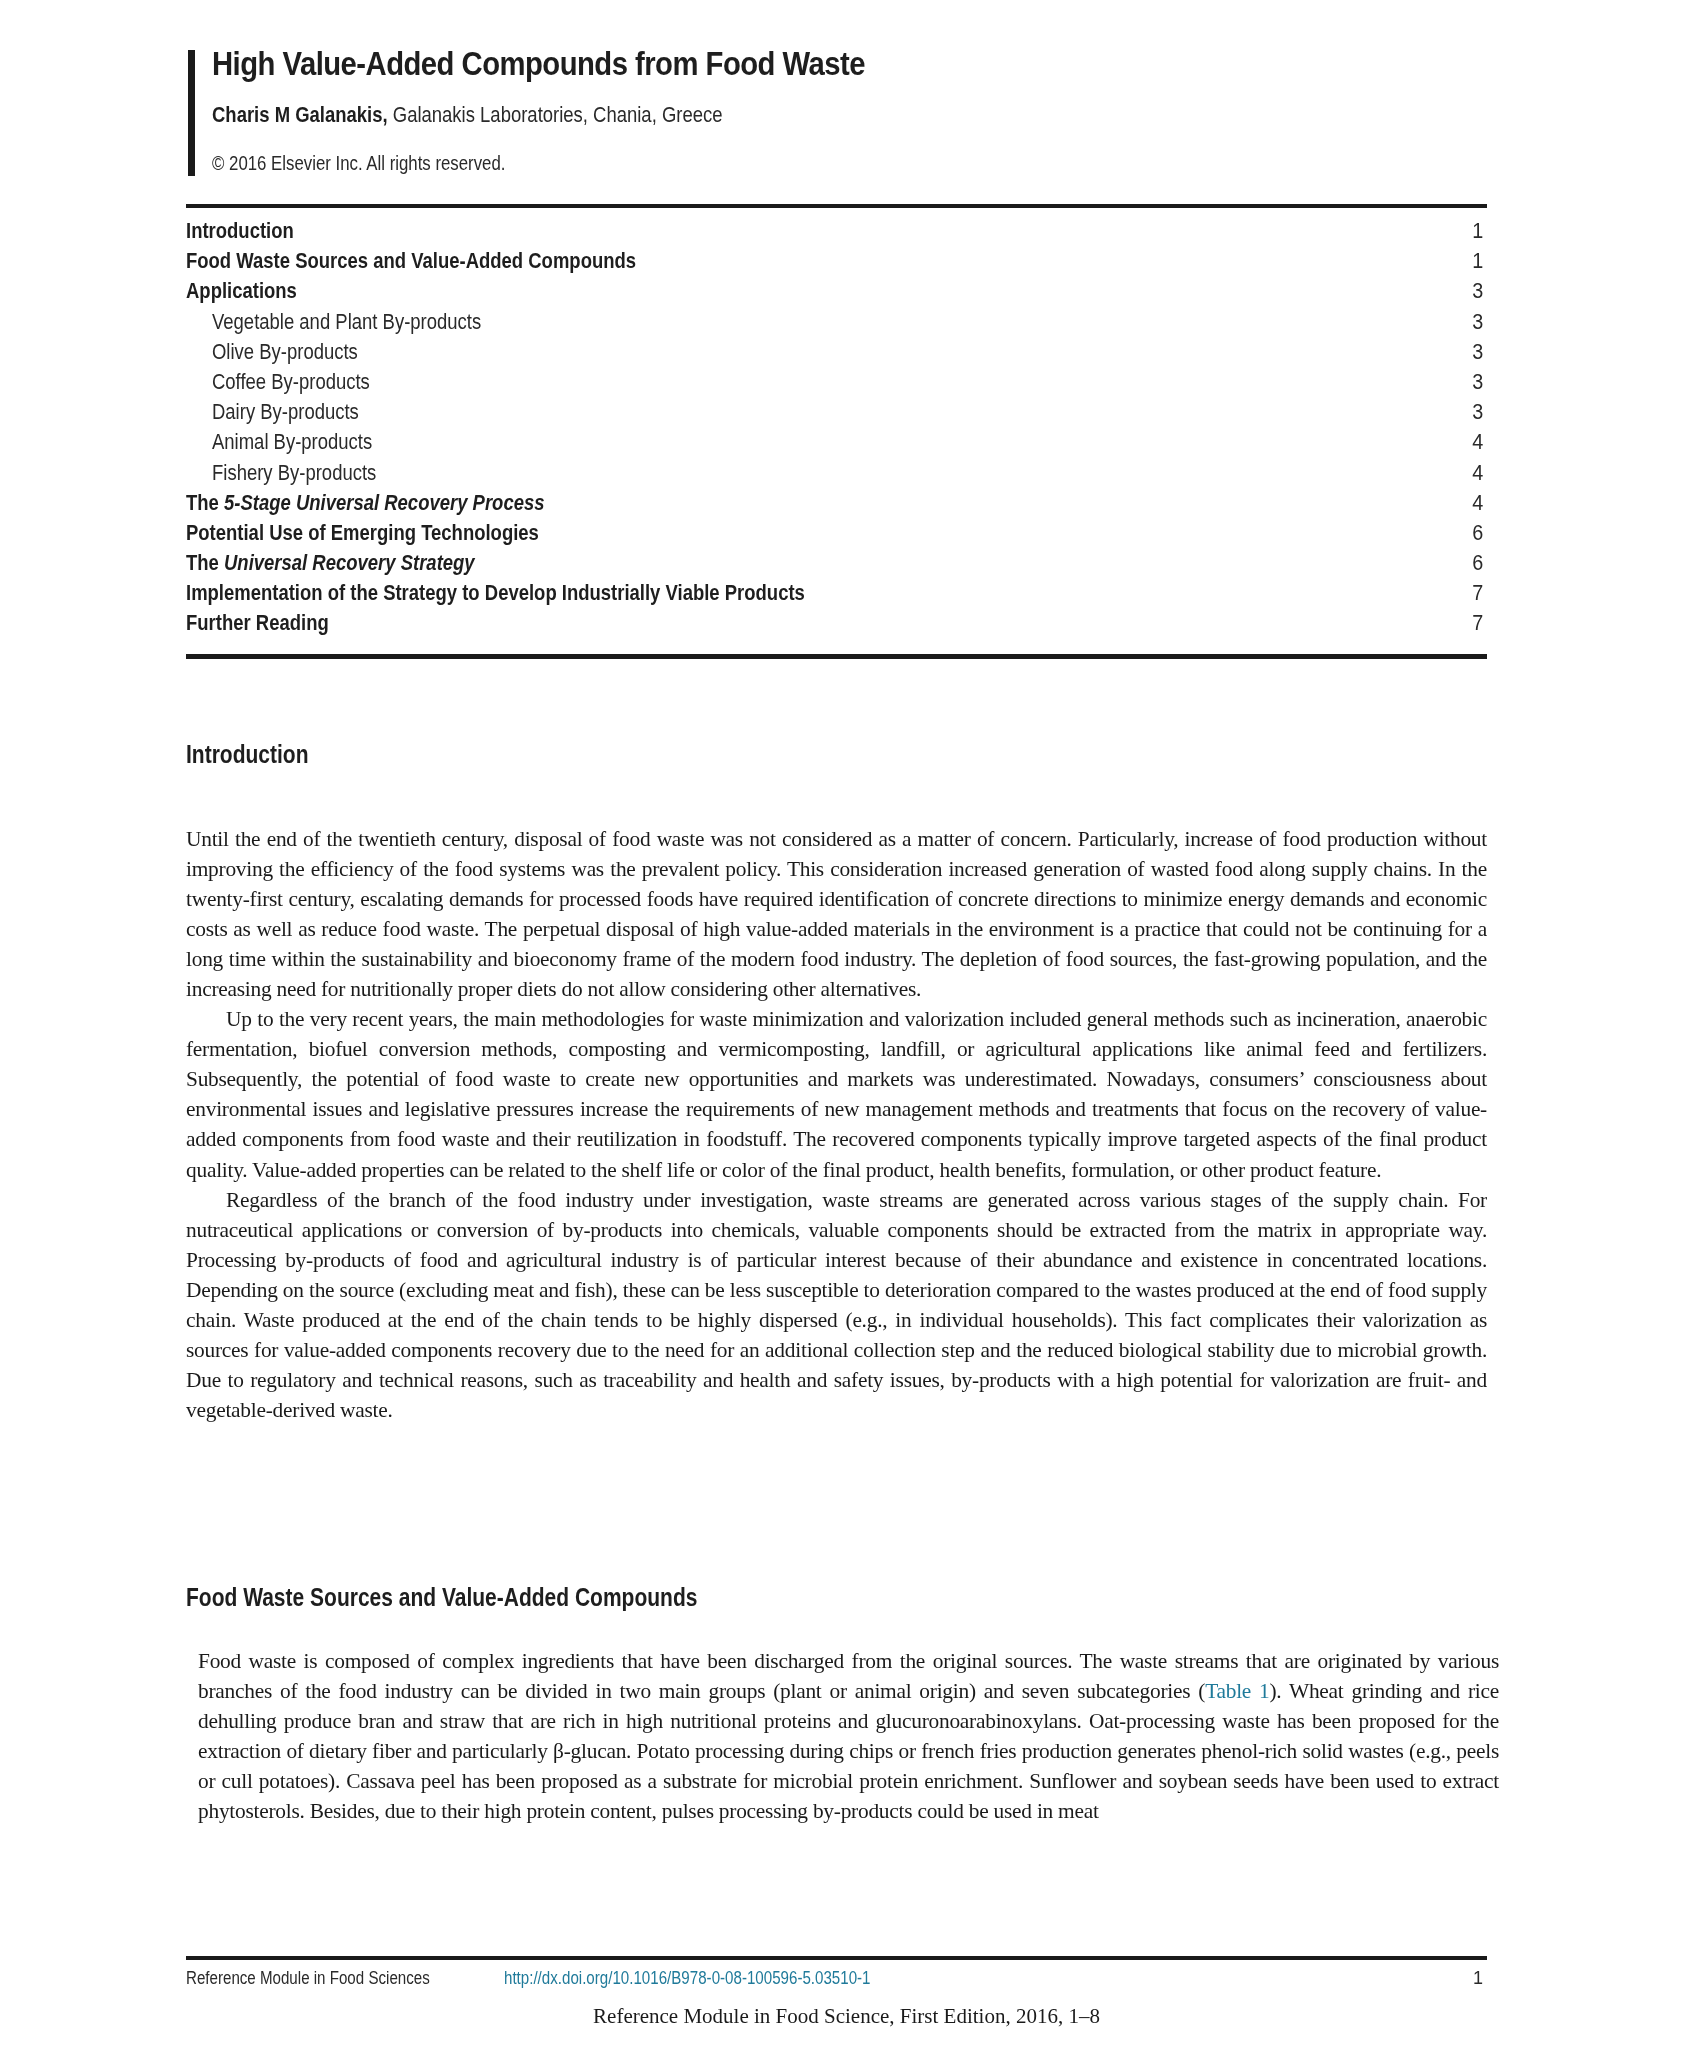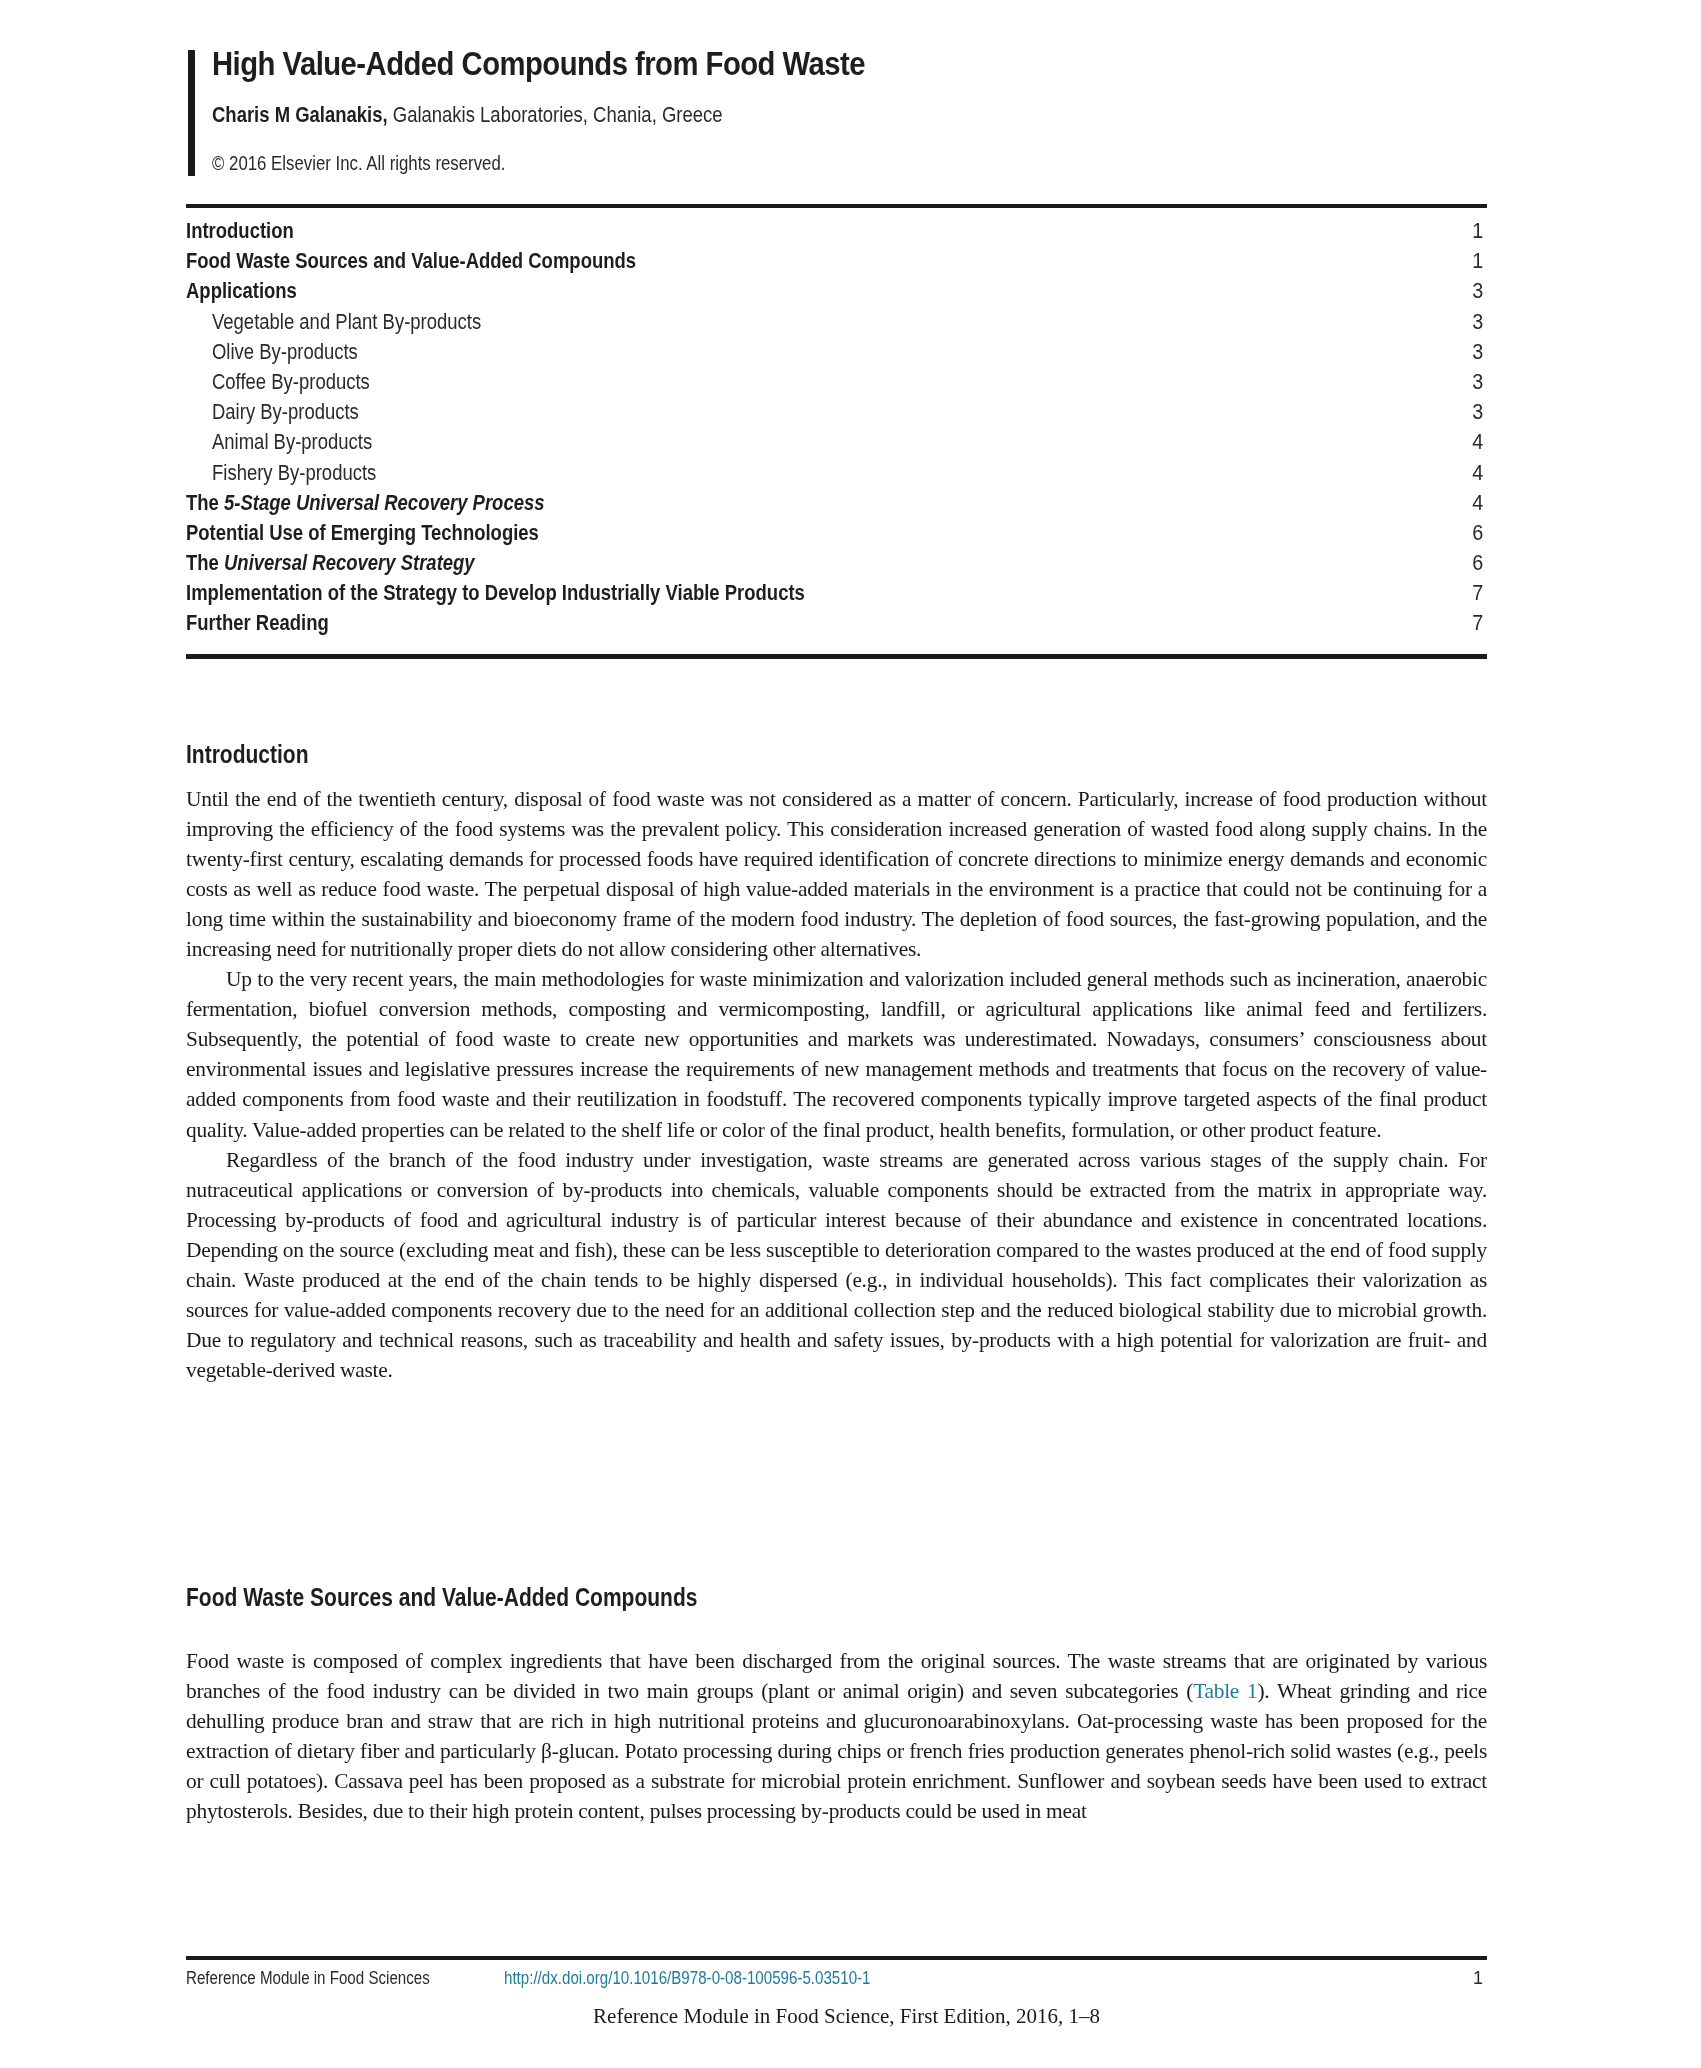--- a/index.html
+++ b/index.html
@@ -28,22 +28,22 @@
   .toc-page { position: absolute; right: 4px; top: 0; color: #2a2a2a; transform: scaleX(0.9); transform-origin: right top; }
 
   
   .section-heading { position: absolute; left: 186px; font-size: 25px; font-weight: bold; transform: scaleX(0.84); transform-origin: left top; white-space: nowrap; color: #1e1e1e; }
   .intro-heading { top: 740px; }
   .fw-heading { top: 1583px; }
 
   .body-text { position: absolute; left: 186px; width: 1301px; font-size: 21.4px; line-height: 30.05px; text-align: justify; color: #1a1a1a; letter-spacing: -0.25px; }
   .body-text p { margin: 0; }
   .body-text p.indent { text-indent: 40px; }
-  .intro-body { top: 784px; }
-  .fw-body { top: 1646px; }
+  .intro-body { top: 824px; }
+  .fw-body { top: 1646px; margin-left: 12px; }
   .link { color: #1f7a9a; }
 
   
   .footer-rule { top: 1956px; height: 4px; }
   .footer-left { position: absolute; left: 186px; top: 1968px; font-size: 18px; transform: scaleX(0.84); transform-origin: left top; white-space: nowrap; color: #2a2a2a; }
   .footer-doi { position: absolute; left: 504px; top: 1968px; font-size: 18px; transform: scaleX(0.84); transform-origin: left top; white-space: nowrap; color: #1f7a9a; }
   .footer-page { position: absolute; right: 218px; top: 1968px; font-size: 18px; color: #2a2a2a; }
   .citation { position: absolute; left: 0; width: 1693px; top: 2004px; text-align: center; font-size: 21px; color: #1a1a1a; }
 </style>
 </head>

